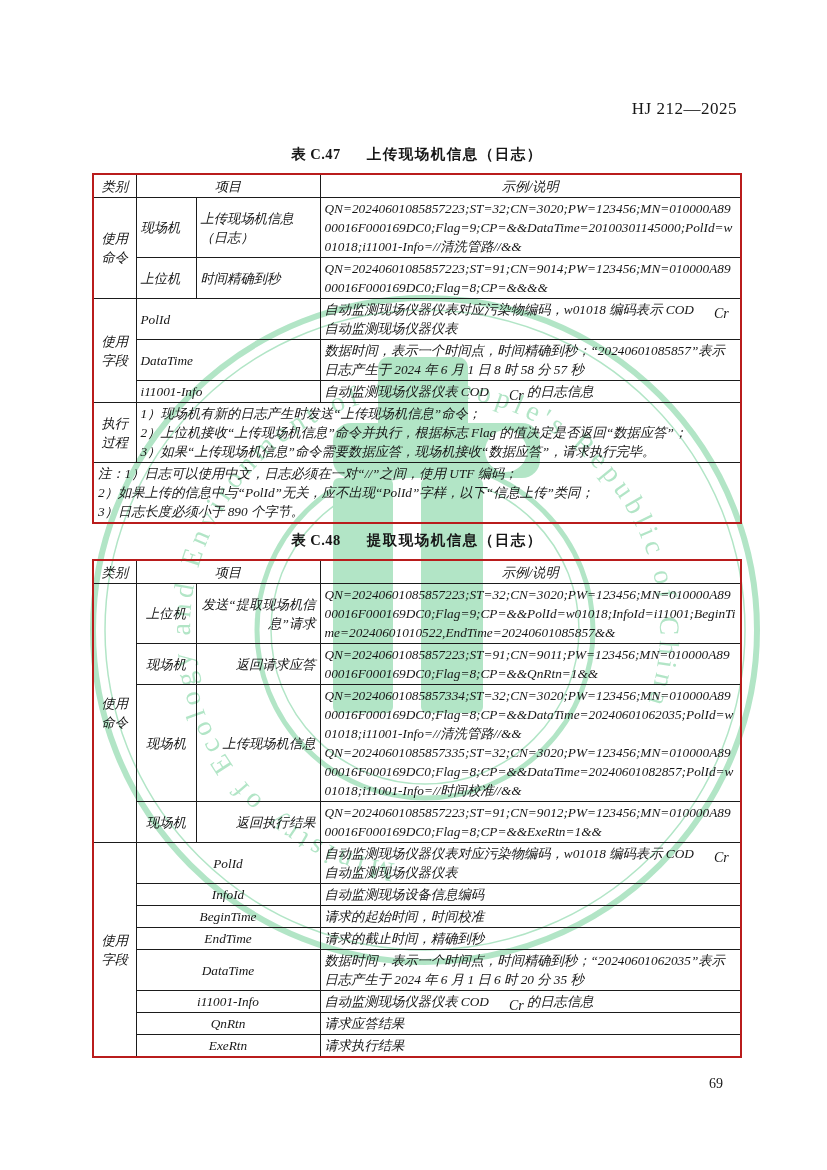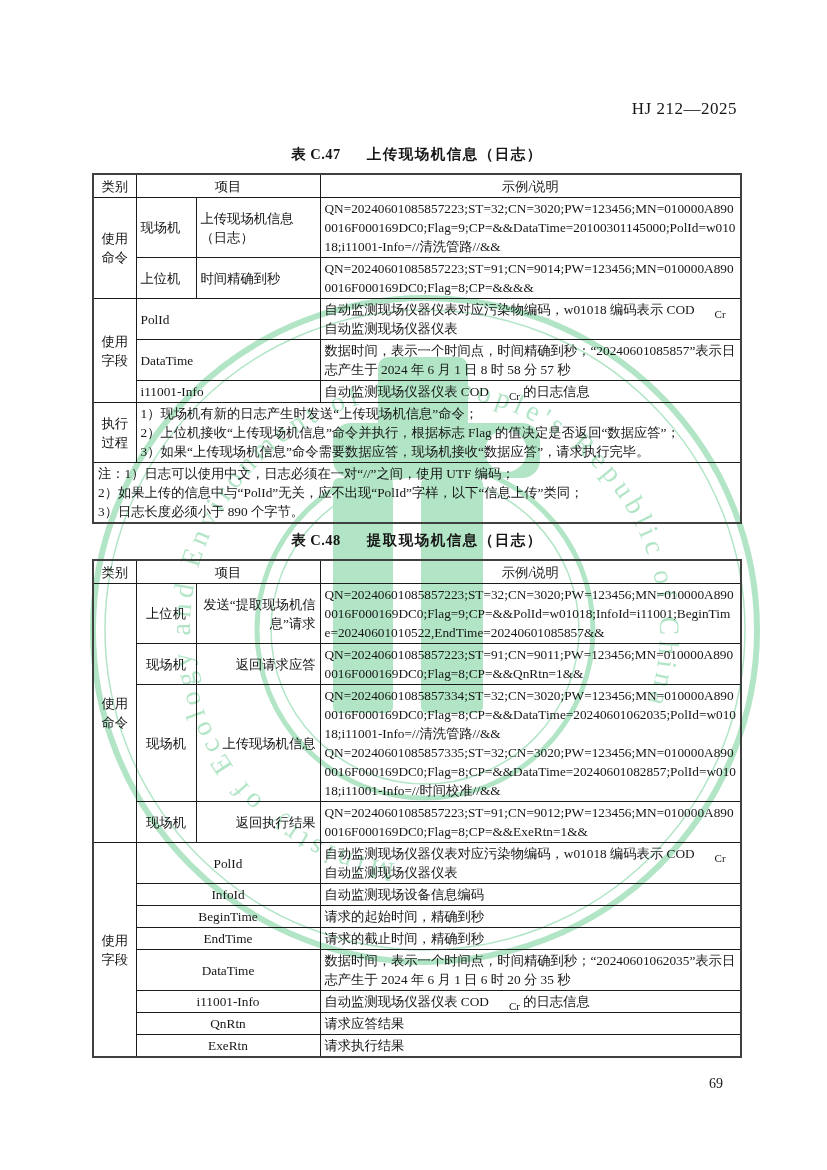--- a/index.html
+++ b/index.html
@@ -23,39 +23,39 @@
   .block-c48{top:531px;}
   .table-title{
     text-align:center;font-size:14.5px;font-weight:bold;
     letter-spacing:1.5px;margin-bottom:9px;white-space:nowrap;
   }
   .table-title .title-label{margin-right:26px;letter-spacing:0.5px;}
   table.std{
     border-collapse:collapse;table-layout:fixed;width:650px;
     background:transparent;
   }
-  table.std{border:2px solid #404040;}
+  table.std{border:2px solid #b91c1c;font-style:italic;}
   table.std td{
     border:1px solid #1b1b1b;
     padding:1px 4px;
     font-size:13.3px;line-height:19px;
     vertical-align:middle;
     background:transparent;
   }
   td.hdr{text-align:center;height:20px;padding:0 2px;}
   td.cat{text-align:center;padding:1px 7px;}
   td.role-l{text-align:left;padding-left:5px;}
   td.role-c{text-align:center;}
   td.action-l{text-align:left;padding-left:5px;}
   td.action-c{text-align:right;}
   td.field-l{text-align:left;padding-left:6px;}
   td.field-c{text-align:center;}
   td.example{word-break:break-all;text-align:left;}
   td.desc{text-align:left;}
-  sub{font-size:11px;line-height:0;padding-left:20px;}
+  sub{font-size:14px;line-height:0;padding-left:20px;}
   td.proc,td.note{text-align:left;padding:2px 6px;}
   .page-number{
     position:absolute;top:1076px;right:104px;
     font-size:14px;
   }
 </style>
 </head>
 <body>
 
 <div class="page">
@@ -195,21 +195,21 @@
           <td class="cat" rowspan="8">使用字段</td>
           <td class="field-c" colspan="2">PolId</td>
           <td class="desc"><span>自动监测现场仪器仪表对应污染物编码，w01018 编码表示 COD</span><sub>Cr</sub><span> 自动监测现场仪器仪表</span></td>
         </tr>
         <tr>
           <td class="field-c" colspan="2">InfoId</td>
           <td class="desc"><span>自动监测现场设备信息编码</span></td>
         </tr>
         <tr>
           <td class="field-c" colspan="2">BeginTime</td>
-          <td class="desc"><span>请求的起始时间，精确到秒</span></td>
+          <td class="desc"><span>请求的起始时间，时间校准</span></td>
         </tr>
         <tr>
           <td class="field-c" colspan="2">EndTime</td>
           <td class="desc"><span>请求的截止时间，精确到秒</span></td>
         </tr>
         <tr>
           <td class="field-c" colspan="2">DataTime</td>
           <td class="desc"><span>数据时间，表示一个时间点，时间精确到秒；“20240601062035”表示日志产生于 2024 年 6 月 1 日 6 时 20 分 35 秒</span></td>
         </tr>
         <tr>

